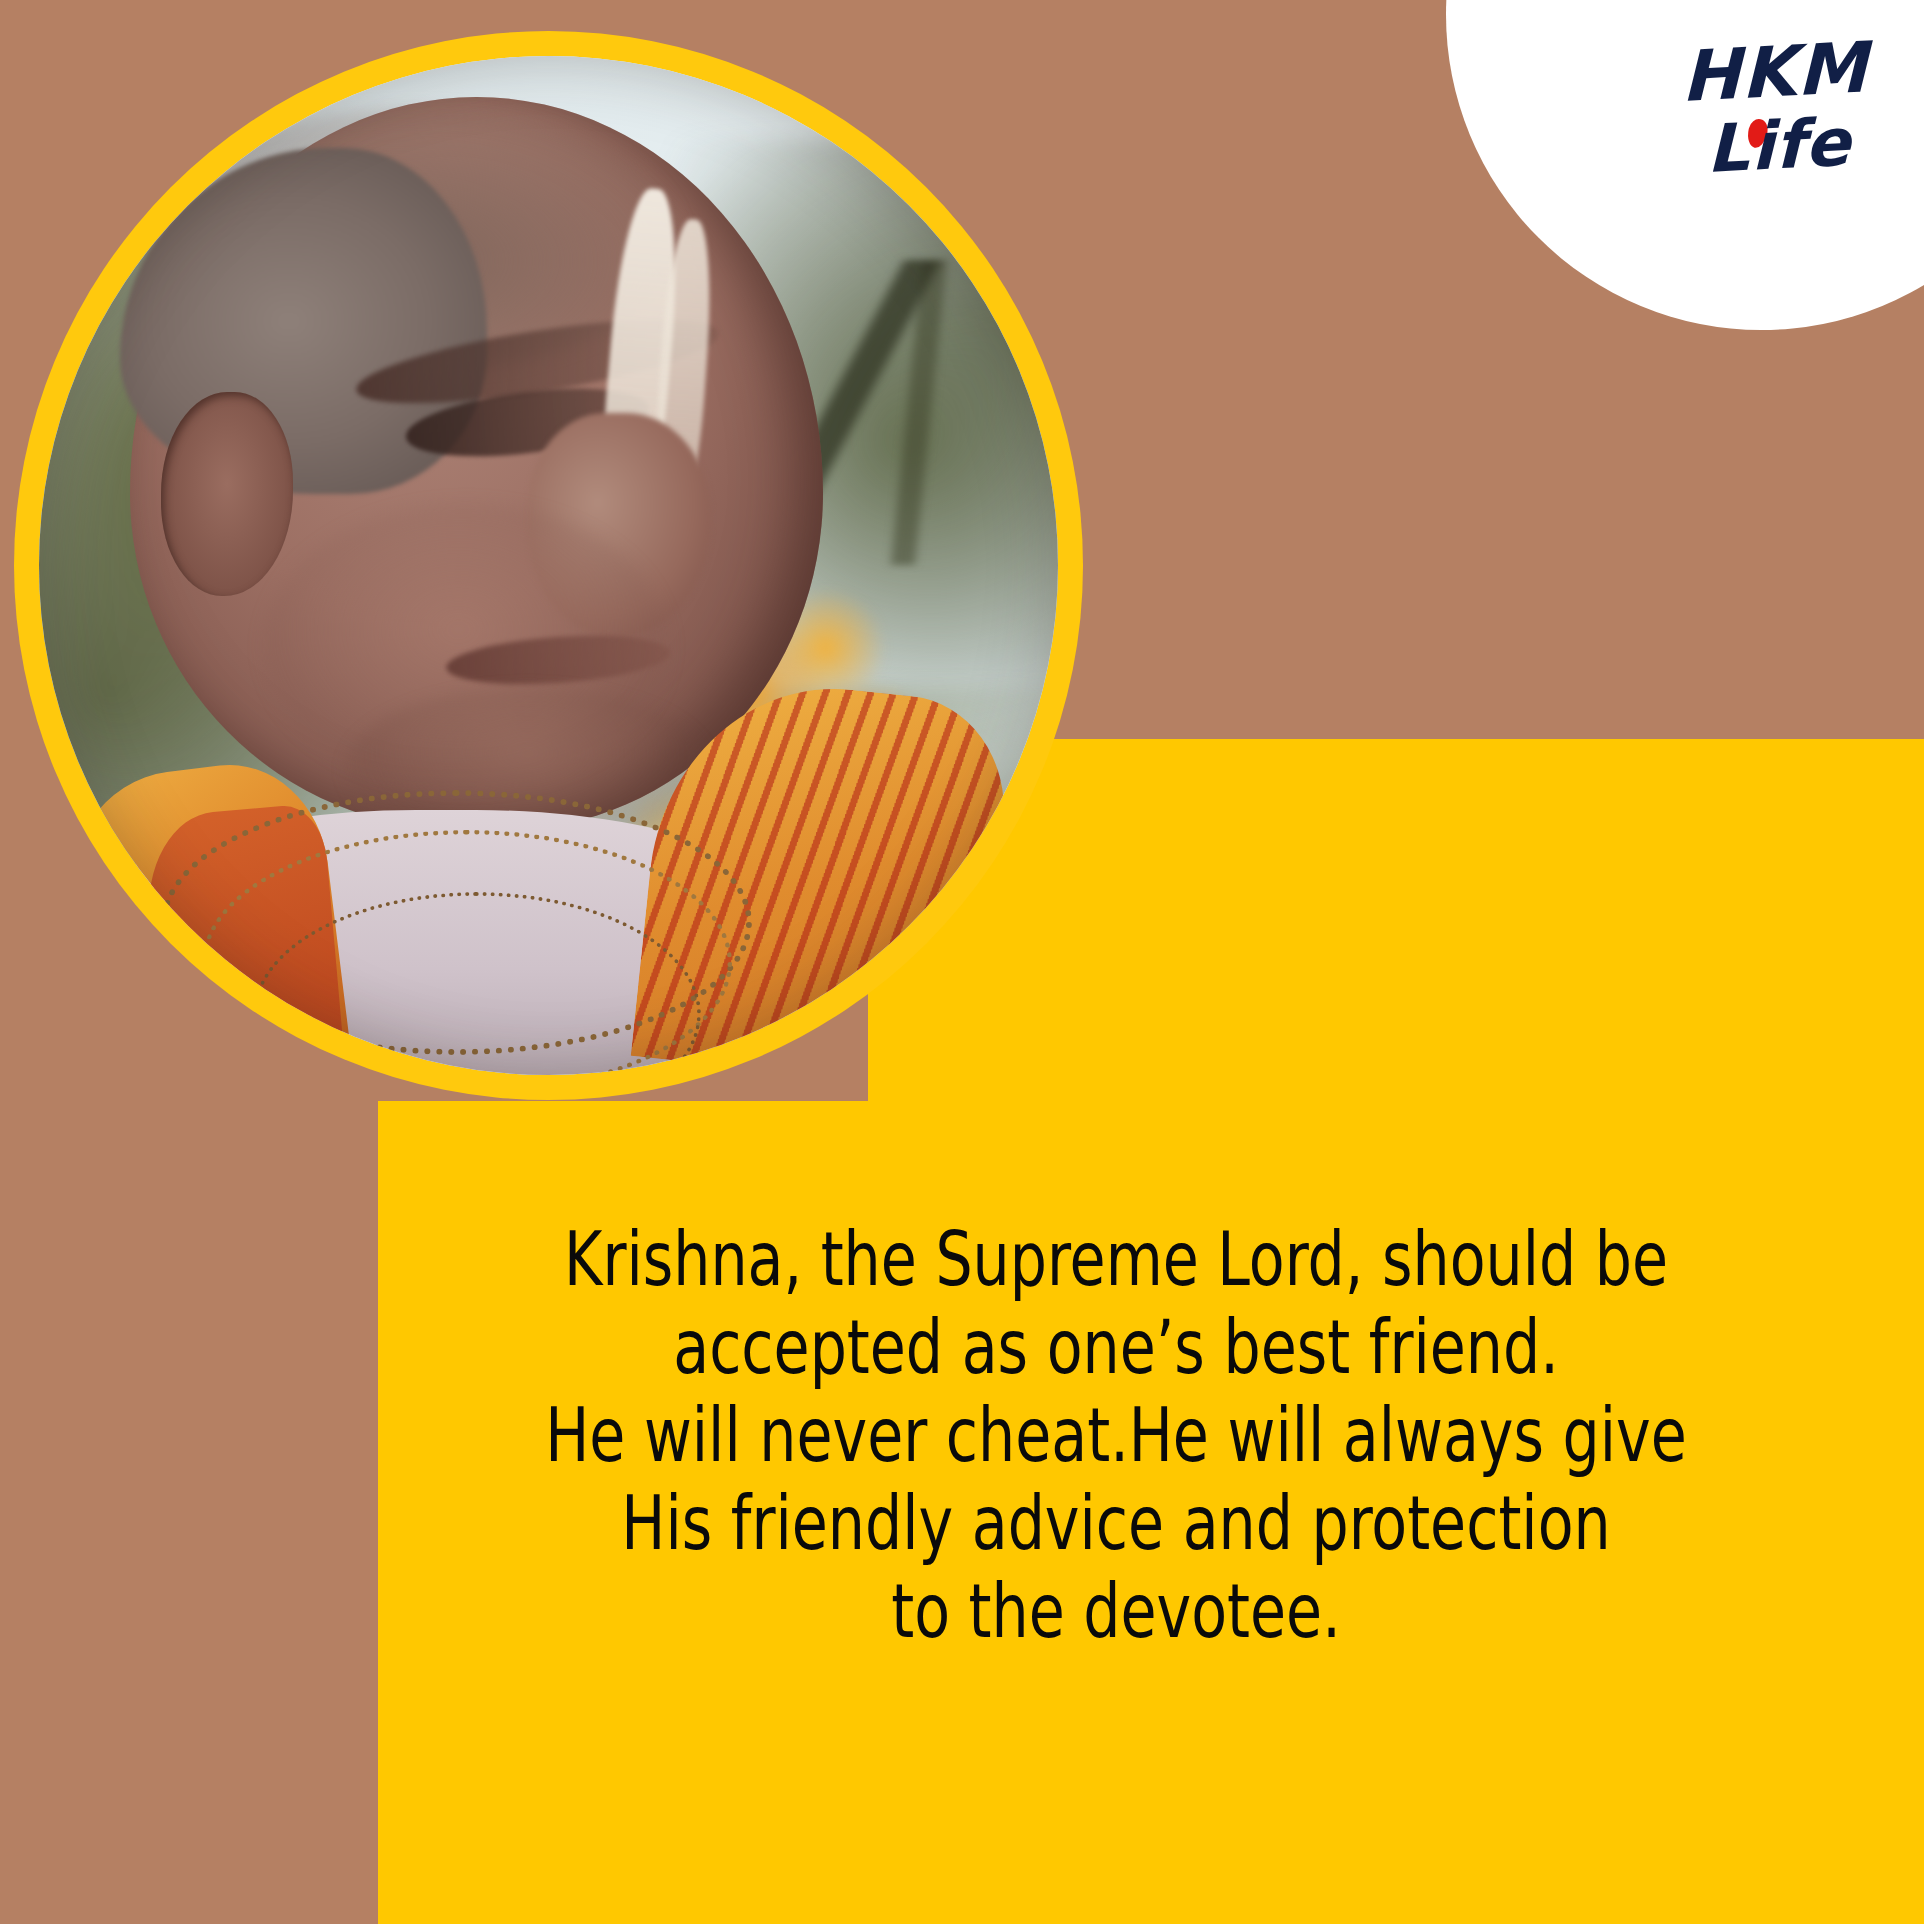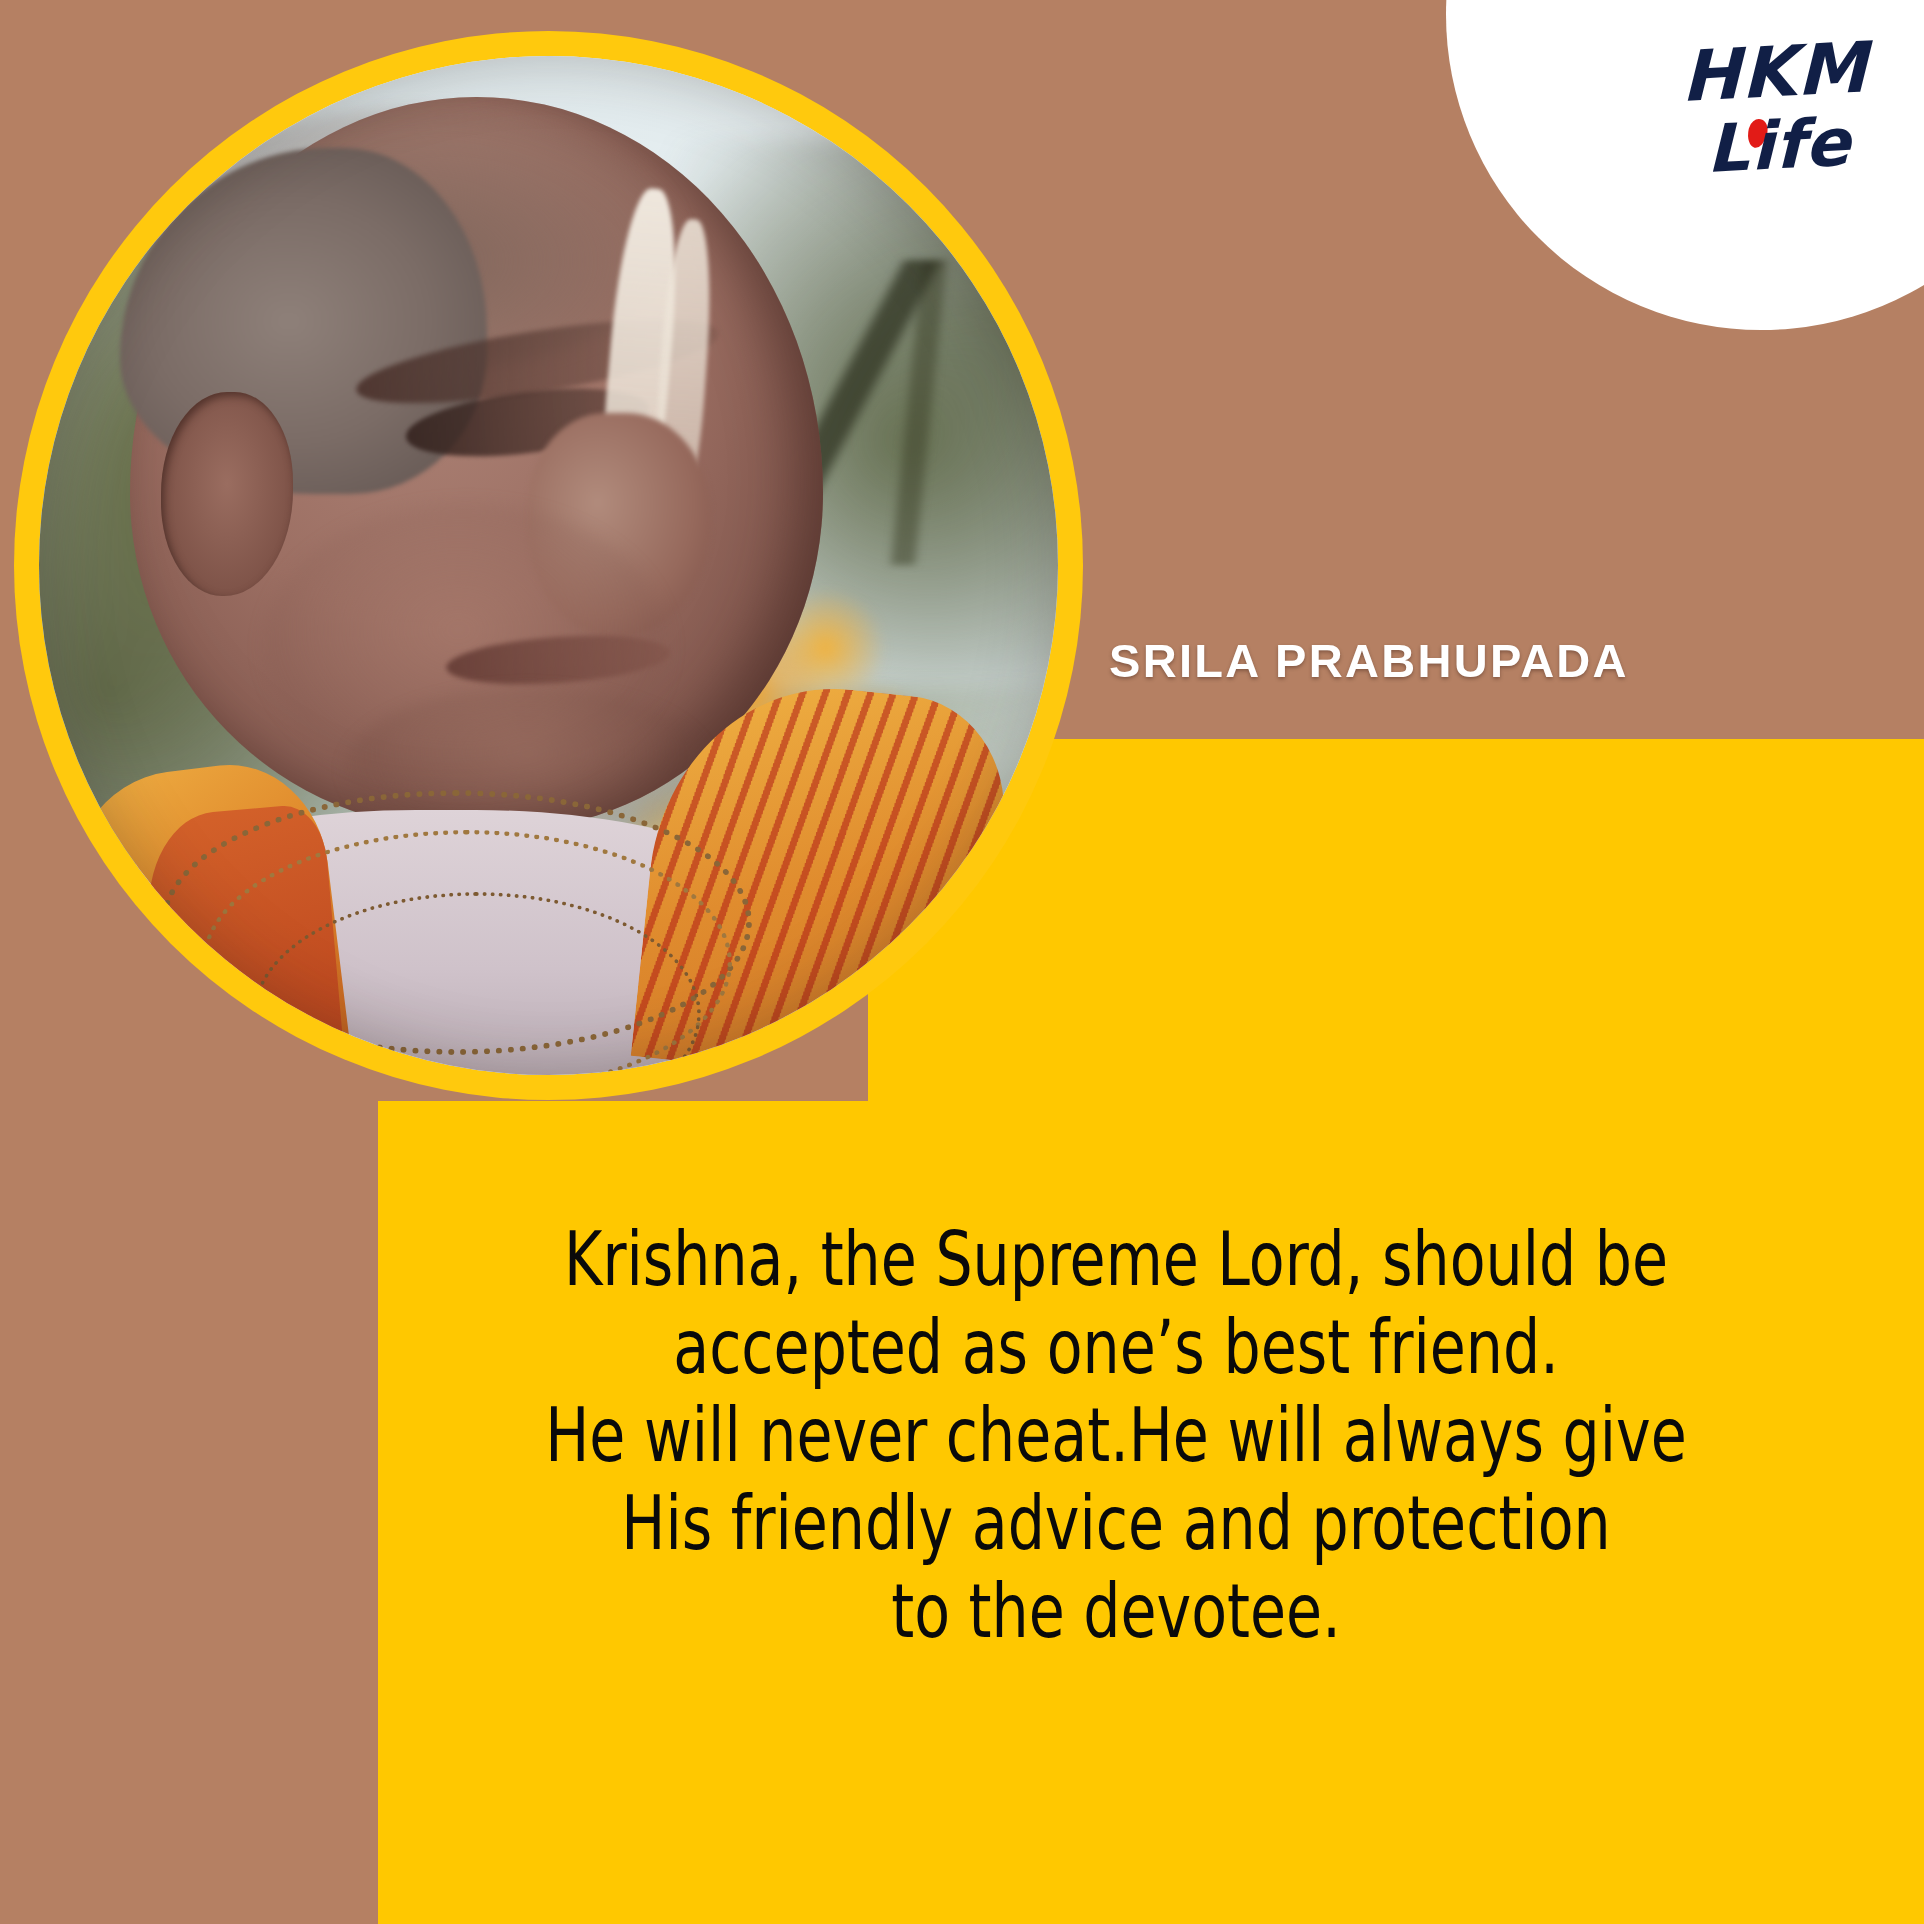--- a/index.html
+++ b/index.html
@@ -413,21 +413,20 @@
     </div>
   </div>
 
   <div class="logo-circle"></div>
   <div class="logo-mark">
     <span class="logo-hkm">HKM</span>
     <span class="logo-dot"></span>
     <span class="logo-life">Life</span>
   </div>
 
-  <div class="attribution">SRILA PRABHUPADA</div>
 
   <div class="quote-block">
     <span class="quote-line">Krishna, the Supreme Lord, should be</span>
     <span class="quote-line">accepted as one’s best friend.</span>
     <span class="quote-line">He will never cheat.He will always give</span>
     <span class="quote-line">His friendly advice and protection</span>
     <span class="quote-line">to the devotee.</span>
   </div>
 
 </div>

